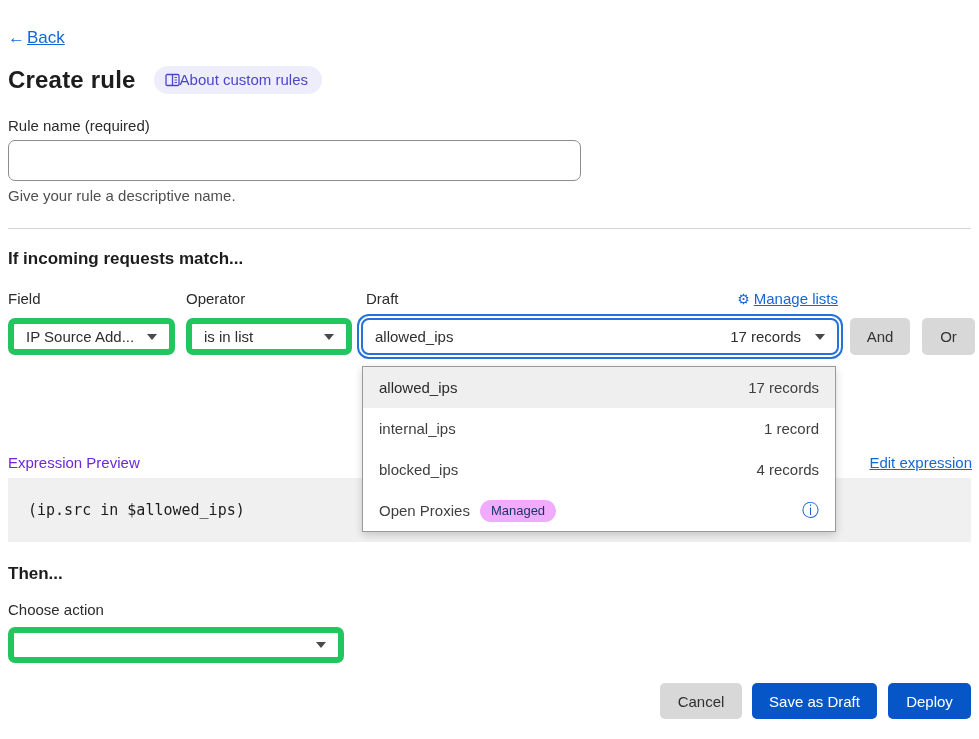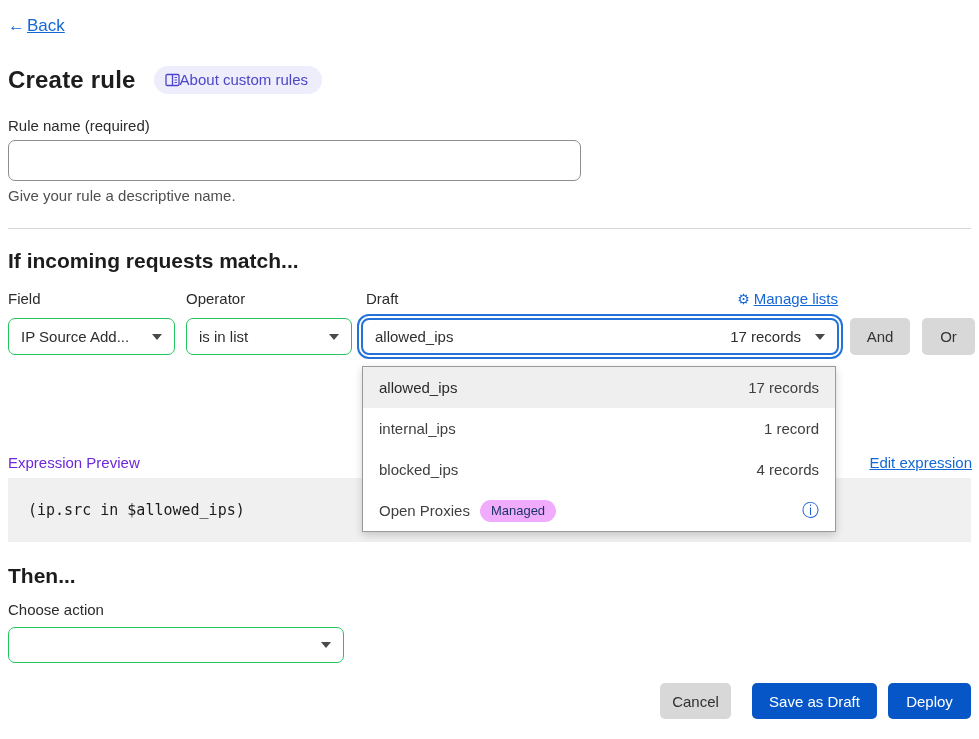--- a/index.html
+++ b/index.html
@@ -1,54 +1,54 @@
 <!DOCTYPE html>
 <html><head>
 <meta charset="utf-8">
 <style>
   * { margin:0; padding:0; box-sizing:border-box; }
   html,body { background:#fff; }
   body { font-family:"Liberation Sans", sans-serif; color:#222; }
   .page { position:relative; width:979px; height:739px; background:#fff; overflow:hidden; }
 
   
-  .back { position:absolute; left:8px; top:16px; font-size:17px; color:#1467d6; text-decoration:none; cursor:pointer; }
+  .back { position:absolute; left:8px; top:28px; font-size:17px; color:#1467d6; text-decoration:none; cursor:pointer; }
   .back .arrow { text-decoration:none; display:inline-block; margin-right:2px; }
   .back .back-txt { text-decoration:underline; }
 
   
   .title-row { position:absolute; left:8px; top:66px; display:flex; align-items:center; gap:18px; }
   .page-title { font-size:24px; font-weight:700; color:#1d1d1d; letter-spacing:0.2px; }
   .about-badge { display:inline-flex; align-items:center; background:#eeedfc; color:#4c45c8;
     border-radius:15px; padding:5px 14px 6px 11px; font-size:15px; cursor:pointer; }
   .about-badge svg { display:block; }
 
   
   .field-label { font-size:15px; color:#2b2b2b; }
   .rule-name-label { position:absolute; left:8px; top:117px; }
   .rule-name-input { position:absolute; left:8px; top:140px; width:573px; height:41px;
     border:1px solid #8d8d8d; border-radius:7px; font-size:15px; padding:0 12px;
     font-family:"Liberation Sans", sans-serif; outline:none; background:#fff; }
   .rule-helper { position:absolute; left:8px; top:187px; font-size:15px; color:#4f4f4f; }
 
   .divider { position:absolute; left:8px; top:228px; width:963px; height:1px; background:#d5d5d5; }
 
-  .section-h { position:absolute; left:8px; font-size:21px; font-weight:700; color:#1c1c1c; }
+  .section-h { position:absolute; left:8px; font-size:17px; font-weight:700; color:#1c1c1c; }
   .match-h { top:249px; }
 
   .col-label { position:absolute; top:290px; font-size:15px; color:#2b2b2b; }
   .lbl-field { left:8px; }
   .lbl-operator { left:186px; }
   .lbl-value { left:366px; }
 
   .manage-lists { position:absolute; top:290px; left:366px; width:472px; text-align:right; font-size:15px; }
   .manage-lists a { color:#1467d6; text-decoration:underline; cursor:pointer; }
   .gear { color:#1467d6; font-size:14px; text-decoration:none; display:inline-block; margin-right:4px; }
 
-  .select { position:absolute; top:318px; height:37px; border:1px solid #22c55e; border-radius:7px;
+  .select { position:absolute; top:318px; height:37px; border:6px solid #22c55e; border-radius:7px;
     background:#fff; display:flex; align-items:center; padding:0 12px; font-size:15px; color:#2e2e2e; cursor:pointer; }
   .sel-field { left:8px; width:167px; }
   .sel-operator { left:186px; width:166px; }
   .sel-value { left:361px; width:478px; border:2px solid #2272d9; border-radius:8px;
     box-shadow:0 0 0 2px #fff, 0 0 0 4px #2272d9; }
   .sel-text { flex:1 1 auto; white-space:nowrap; overflow:hidden; }
   .sel-meta { margin-left:auto; margin-right:14px; color:#2e2e2e; }
   .chev { width:0; height:0; border-left:5px solid transparent; border-right:5px solid transparent;
     border-top:6px solid #4a4a4a; flex:0 0 auto; margin-left:auto; }
   .sel-value .chev { margin-left:0; }
@@ -79,21 +79,21 @@
 
   
   .then-h { top:564px; }
   .choose-label { position:absolute; left:8px; top:601px; }
   .sel-action { top:627px; left:8px; width:336px; height:36px; }
   .placeholder { color:#767676; }
 
   
   .footer-btn { position:absolute; top:683px; height:36px; border:none; border-radius:5px; font-size:15px;
     font-family:"Liberation Sans", sans-serif; cursor:pointer; }
-  .btn-cancel { left:660px; width:71px; background:#d8d8d8; color:#2f2f2f; }
+  .btn-cancel { left:660px; width:82px; background:#d8d8d8; color:#2f2f2f; }
   .btn-blue { background:#0656c7; color:#fff; }
   .btn-save { left:752px; width:125px; }
   .btn-deploy { left:888px; width:83px; }
 </style>
 </head>
 <body>
 
 <div class="page">
 
   <a class="back">

